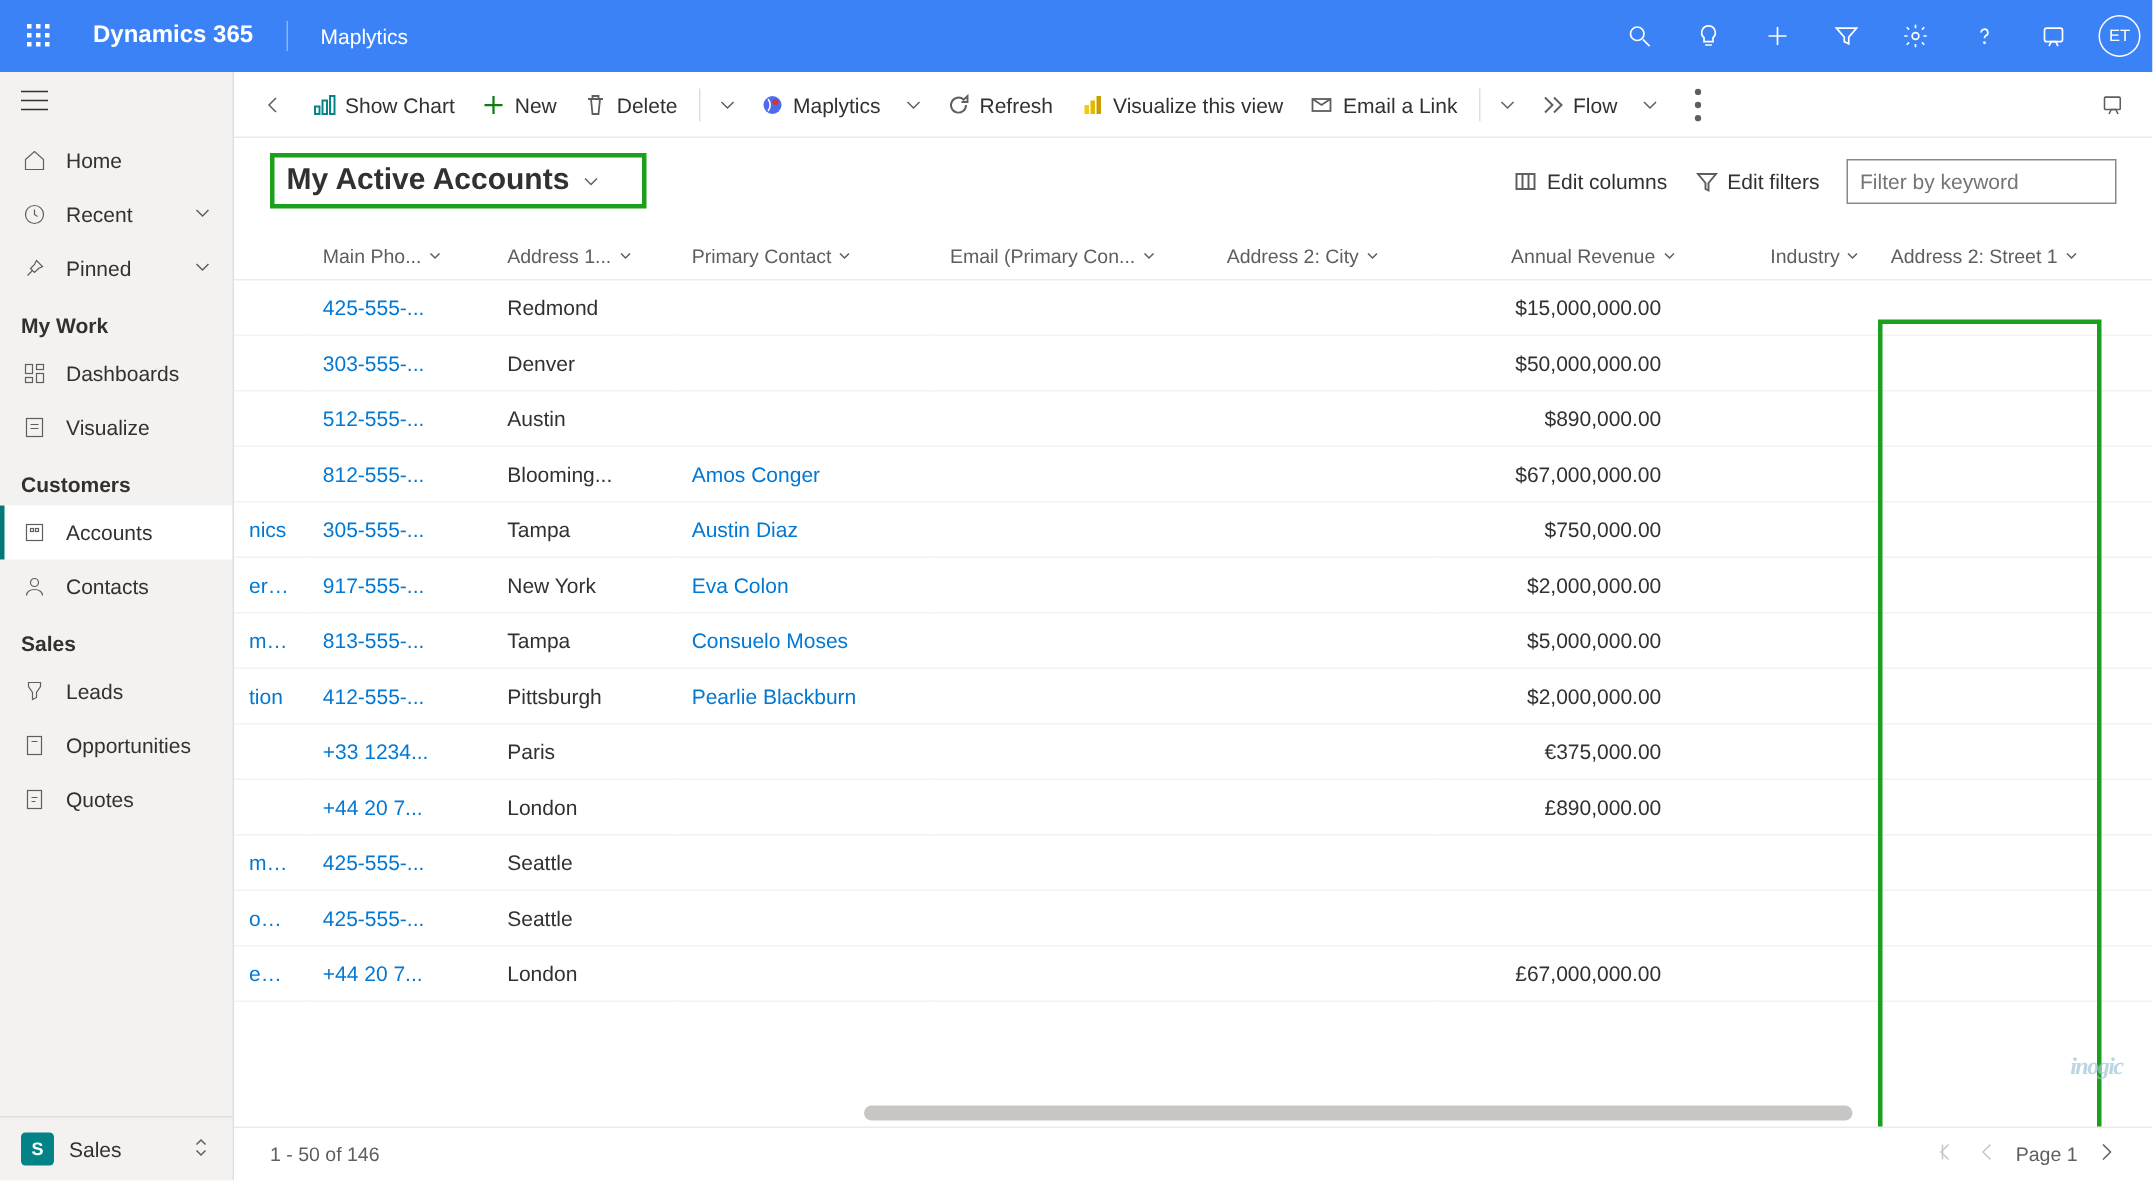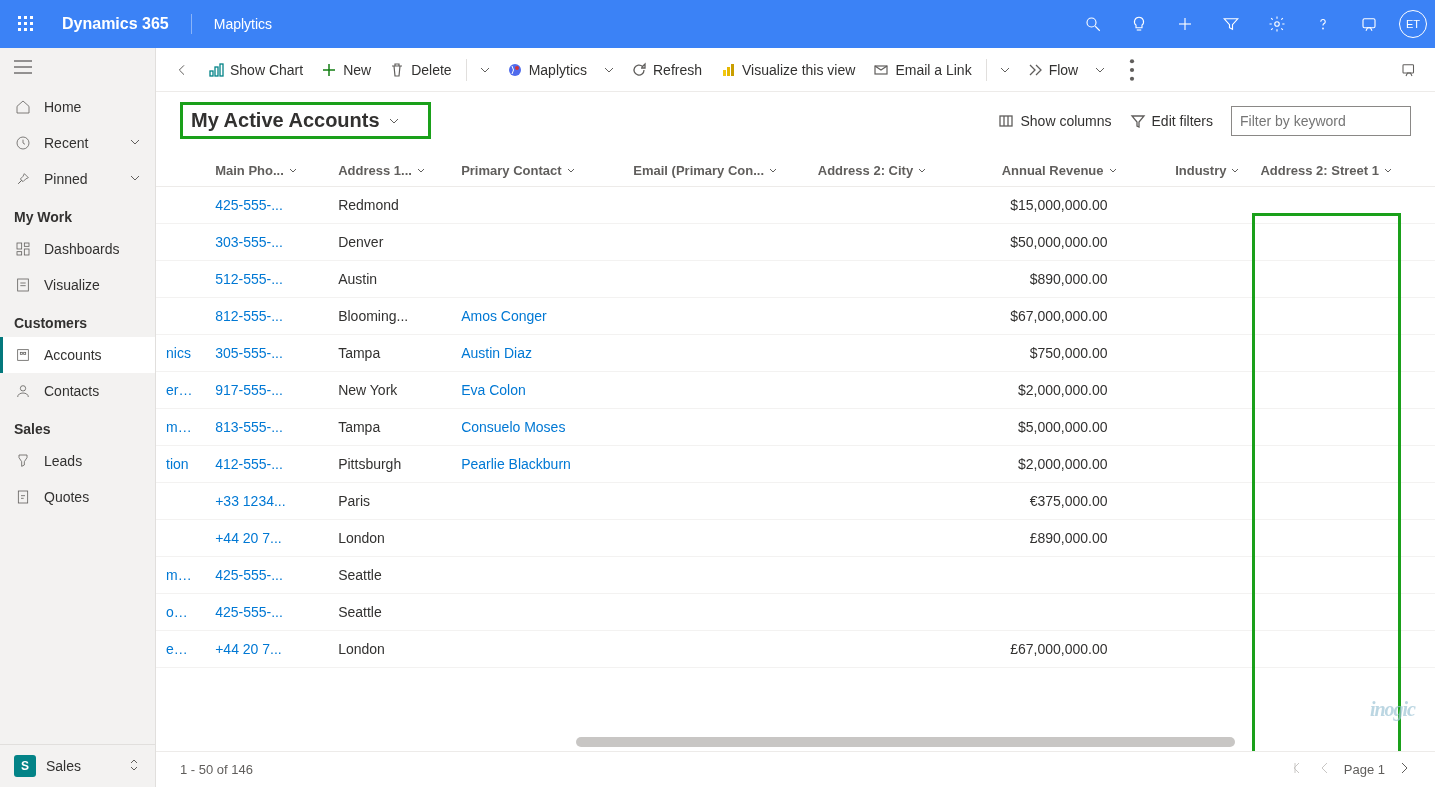--- a/index.html
+++ b/index.html
@@ -63,35 +63,35 @@
 .view-title-wrap svg { width: 12px; height: 12px; stroke: #605e5c; fill: none; }
 .view-tools { margin-left: auto; display: flex; align-items: center; gap: 18px; }
 .tool-link { display: flex; align-items: center; gap: 6px; cursor: pointer; color: #323130; }
 .tool-link svg { width: 16px; height: 16px; stroke: #605e5c; fill: none; stroke-width: 1.3; }
 .filter-input { width: 180px; height: 30px; border: 1px solid #8a8886; padding: 0 8px; font-size: 14px; outline: none; }
 
 
 .grid-wrap { flex: 1; overflow: hidden; display: flex; flex-direction: column; position: relative; }
 .grid-scroll { flex: 1; overflow: auto; }
 .grid { width: 100%; border-collapse: collapse; table-layout: fixed; }
-.grid th { text-align: left; font-weight: 700; color: #605e5c; padding: 8px 10px; border-bottom: 1px solid #edebe9; white-space: nowrap; overflow: hidden; text-overflow: ellipsis; position: sticky; top: 0; background: #fff; font-size: 13px; }
+.grid th { text-align: left; font-weight: 400; color: #605e5c; padding: 8px 10px; border-bottom: 1px solid #edebe9; white-space: nowrap; overflow: hidden; text-overflow: ellipsis; position: sticky; top: 0; background: #fff; font-size: 13px; }
 .grid th .th-inner { display: flex; align-items: center; gap: 4px; }
 .grid th svg { width: 10px; height: 10px; stroke: #605e5c; fill: none; flex-shrink: 0; }
 .grid td { padding: 10px 10px; border-bottom: 1px solid #f3f2f1; white-space: nowrap; overflow: hidden; text-overflow: ellipsis; }
 .grid td.link { color: #0078d4; cursor: pointer; }
 .grid td.num { text-align: right; padding-right: 20px; }
 .col-highlight { position: absolute; border: 3px solid #1aa01a; pointer-events: none; top: 58px; right: 34px; width: 149px; height: 580px;}
 
 
 .grid-footer { height: 36px; border-top: 1px solid #edebe9; display: flex; align-items: center; padding: 0 24px; font-size: 13px; color: #605e5c; }
 .paging { margin-left: auto; display: flex; align-items: center; gap: 12px; }
 .paging svg { width: 14px; height: 14px; stroke: #605e5c; fill: none; }
 .paging .disabled svg { stroke: #c8c6c4; }
 
-.watermark { position: absolute; right: 20px; bottom: 30px; color: #9fc5d6; font-size: 20px; font-weight: 600; font-style: italic; opacity: 0.7; letter-spacing: -1px; pointer-events: none; font-family: Georgia, serif;}
+.watermark { position: absolute; right: 20px; bottom: 30px; color: #9fc5d6; font-size: 16px; font-weight: 600; font-style: italic; opacity: 0.7; letter-spacing: -1px; pointer-events: none; font-family: Georgia, serif;}
 
 .hscroll-fake { height: 10px; background: linear-gradient(to right, #c8c6c4, #c8c6c4); border-radius: 5px; margin: 0 200px 0 420px; position: relative; top: -4px;}
 
 
 ::-webkit-scrollbar { width: 10px; height: 10px; }
 ::-webkit-scrollbar-thumb { background: #c8c6c4; border-radius: 5px; }
 ::-webkit-scrollbar-track { background: transparent; }
 </style>
 </head>
 <body>
@@ -253,20 +253,29 @@
             <svg viewBox="0 0 24 24">
               <path d="M6 3h12v4l-4 6v5l-4 2v-7L6 7z"></path>
             </svg>
           </span>
         <span>Leads</span>
       </div>
       <div class="nav-item">
         <span class="icon">
             <svg viewBox="0 0 24 24">
               <rect x="5" y="3" width="14" height="18"></rect>
+              <line x1="9" y1="8" x2="15" y2="8"></line>
+            </svg>
+          </span>
+        <span>Opportunities</span>
+      </div>
+      <div class="nav-item">
+        <span class="icon">
+            <svg viewBox="0 0 24 24">
+              <rect x="5" y="3" width="14" height="18"></rect>
               <path d="M9 10h6M9 14h4"></path>
             </svg>
           </span>
         <span>Quotes</span>
       </div>
     </div>
     <div class="area-switcher">
       <div class="area-badge">S</div>
       <span>Sales</span>
       <span class="chev"><svg viewBox="0 0 14 14">
@@ -401,21 +410,21 @@
             <path d="M2 4l4 4 4-4"></path>
           </svg>
       </div>
       <div class="view-tools">
         <div class="tool-link">
           <svg viewBox="0 0 16 16">
               <rect x="2" y="3" width="12" height="10"></rect>
               <line x1="6" y1="3" x2="6" y2="13"></line>
               <line x1="10" y1="3" x2="10" y2="13"></line>
             </svg>
-          <span>Show columns</span>
+          <span>Edit columns</span>
         </div>
         <div class="tool-link">
           <svg viewBox="0 0 16 16">
               <path d="M2 3h12l-5 6v5l-2-1v-4z"></path>
             </svg>
           <span>Edit filters</span>
         </div>
         <input class="filter-input" placeholder="Filter by keyword" style="">
       </div>
     </div>

